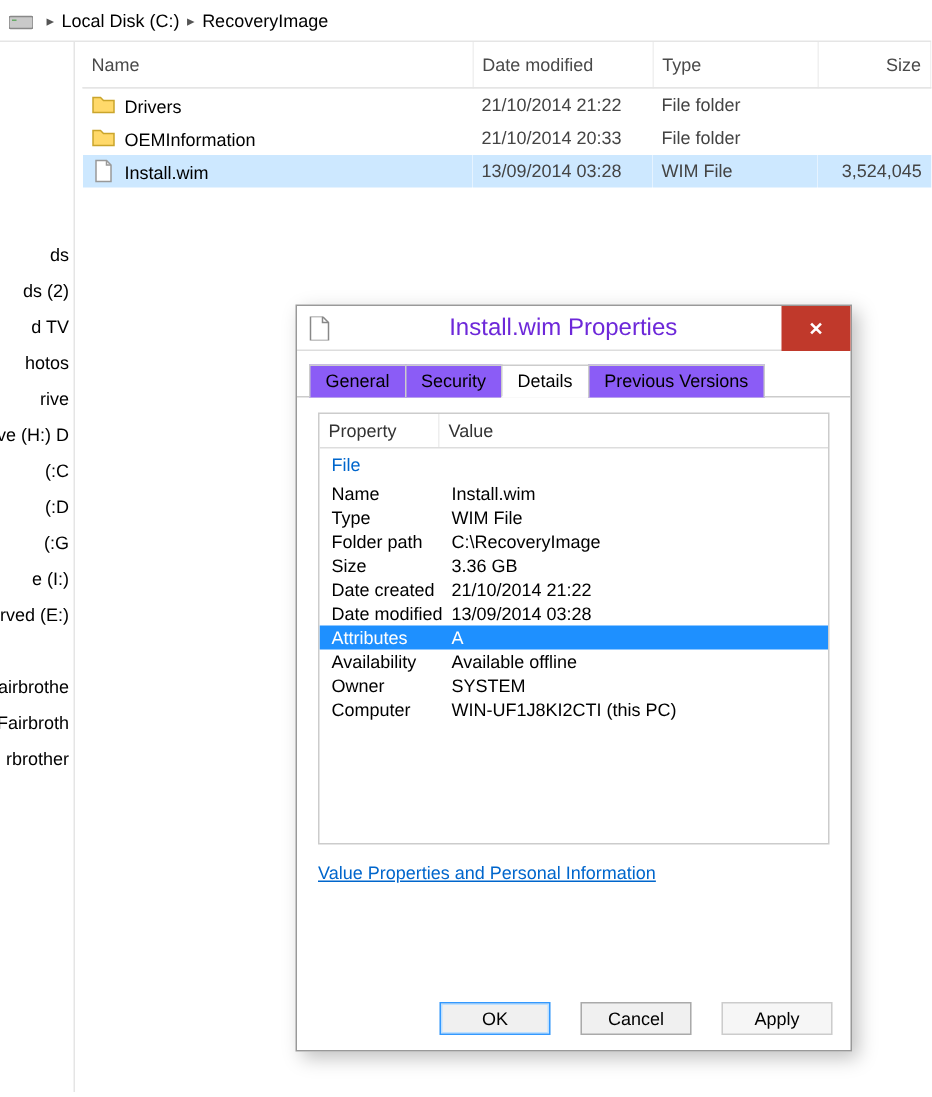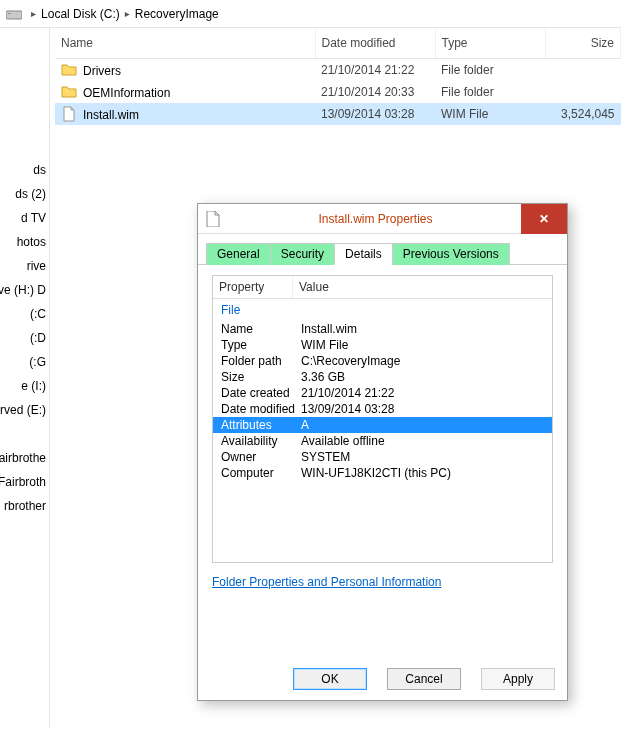--- a/index.html
+++ b/index.html
@@ -21,25 +21,25 @@
 .files th { text-align: left; font-weight: normal; color: #4a4a4a; padding: 8px 6px 8px 6px; border-bottom: 1px solid #e5e5e5; border-right: 1px solid #f0f0f0; }
 .files td { padding: 3px 6px; color: #444; white-space: nowrap; overflow: hidden; }
 .files td.name { color: #000; }
 .files tr.sel td { background: #cde8ff; }
 .ficon { display:inline-block; width:16px; height:16px; vertical-align:-3px; margin-right:6px; }
 
 
 .dlg { position: absolute; left: 197px; top: 203px; width: 371px; height: 498px; background: #fff; border: 1px solid #999; box-shadow: 4px 4px 12px rgba(0,0,0,0.25); }
 .titlebar { height: 30px; background: #fff; border-bottom: 1px solid #ddd; display:flex; align-items:center; }
 .titlebar .tfile { width:14px; height:16px; margin:0 10px 0 8px; }
-.titlebar .ttxt { flex:1; text-align:center; color:#c2410c; font-size:12px; }
+.titlebar .ttxt { flex:1; text-align:center; color:#6d28d9; font-size:16px; }
 .titlebar .close { width: 46px; height: 30px; background:#c0392b; color:#fff; display:flex; align-items:center; justify-content:center; font-size:14px; font-weight:bold; }
 
 .tabs { display:flex; padding: 8px 8px 0 8px; border-bottom:1px solid #ccc; }
-.tab { padding: 3px 10px; border:1px solid #ccc; border-bottom:none; margin-right:-1px; background:#86efac; position:relative; top:1px; }
+.tab { padding: 3px 10px; border:1px solid #ccc; border-bottom:none; margin-right:-1px; background:#8b5cf6; position:relative; top:1px; }
 .tab.active { background:#fff; border-bottom:1px solid #fff; }
 
 .proplist { margin: 10px 14px 0 14px; border:1px solid #ccc; height: 288px; overflow:hidden; }
 .proplist .ph { display:flex; border-bottom:1px solid #ddd; }
 .proplist .ph div { padding:4px 6px; color:#333; }
 .proplist .ph .c1 { width: 80px; border-right:1px solid #eee; }
 .grouplabel { color:#0066cc; padding:4px 8px; }
 .prow { display:flex; padding:1px 8px; }
 .prow .k { width: 80px; }
 .prow .v { flex:1; }
@@ -199,21 +199,21 @@
           <div class="v">SYSTEM</div>
         </div>
         <div class="prow">
           <div class="k">Computer</div>
           <div class="v">WIN-UF1J8KI2CTI (this PC)</div>
         </div>
       </div>
   </div>
 
   <div class="linkrow">
-    <a>Folder Properties and Personal Information</a>
+    <a>Value Properties and Personal Information</a>
   </div>
 
   <div class="btnrow">
     <button class="primary">OK</button>
     <button>Cancel</button>
     <button disabled="">Apply</button>
   </div>
 </div>
 
 </body></html>

